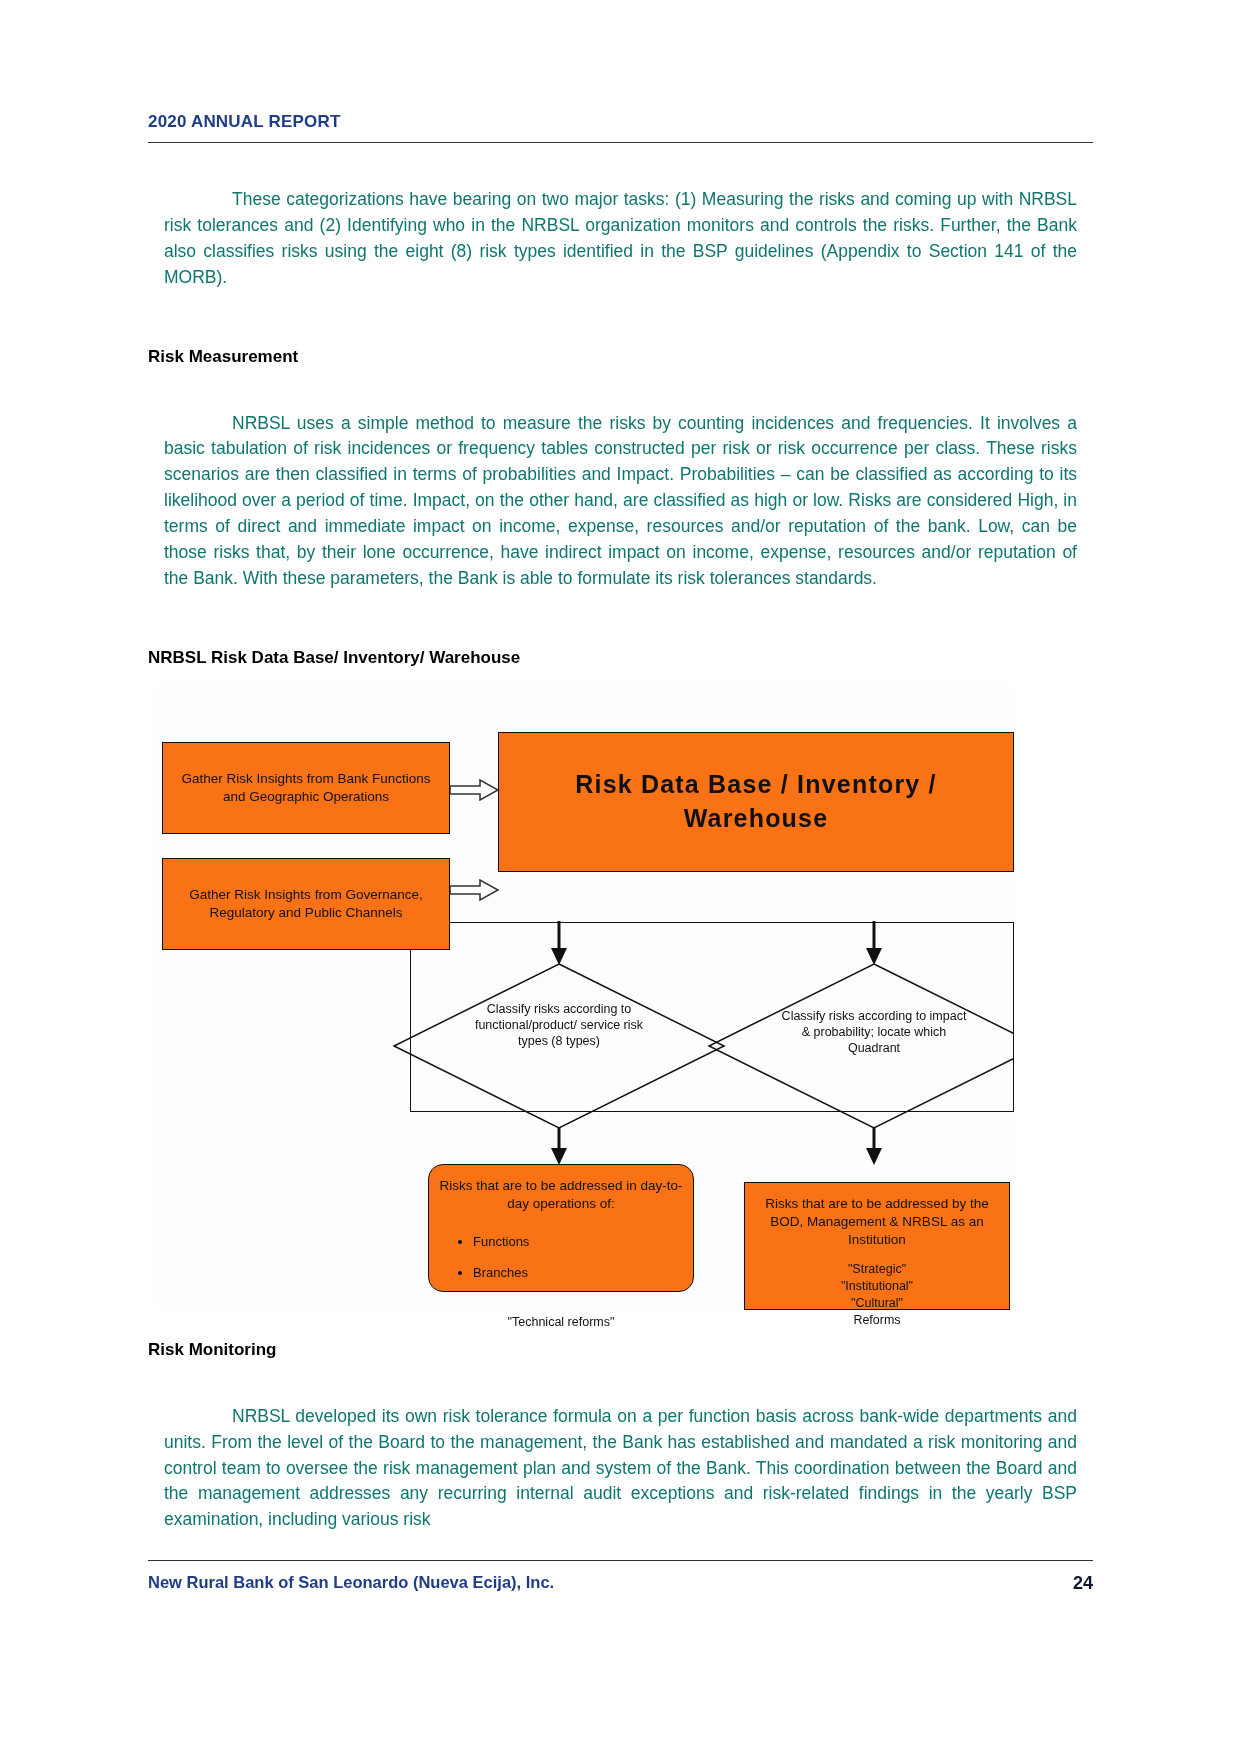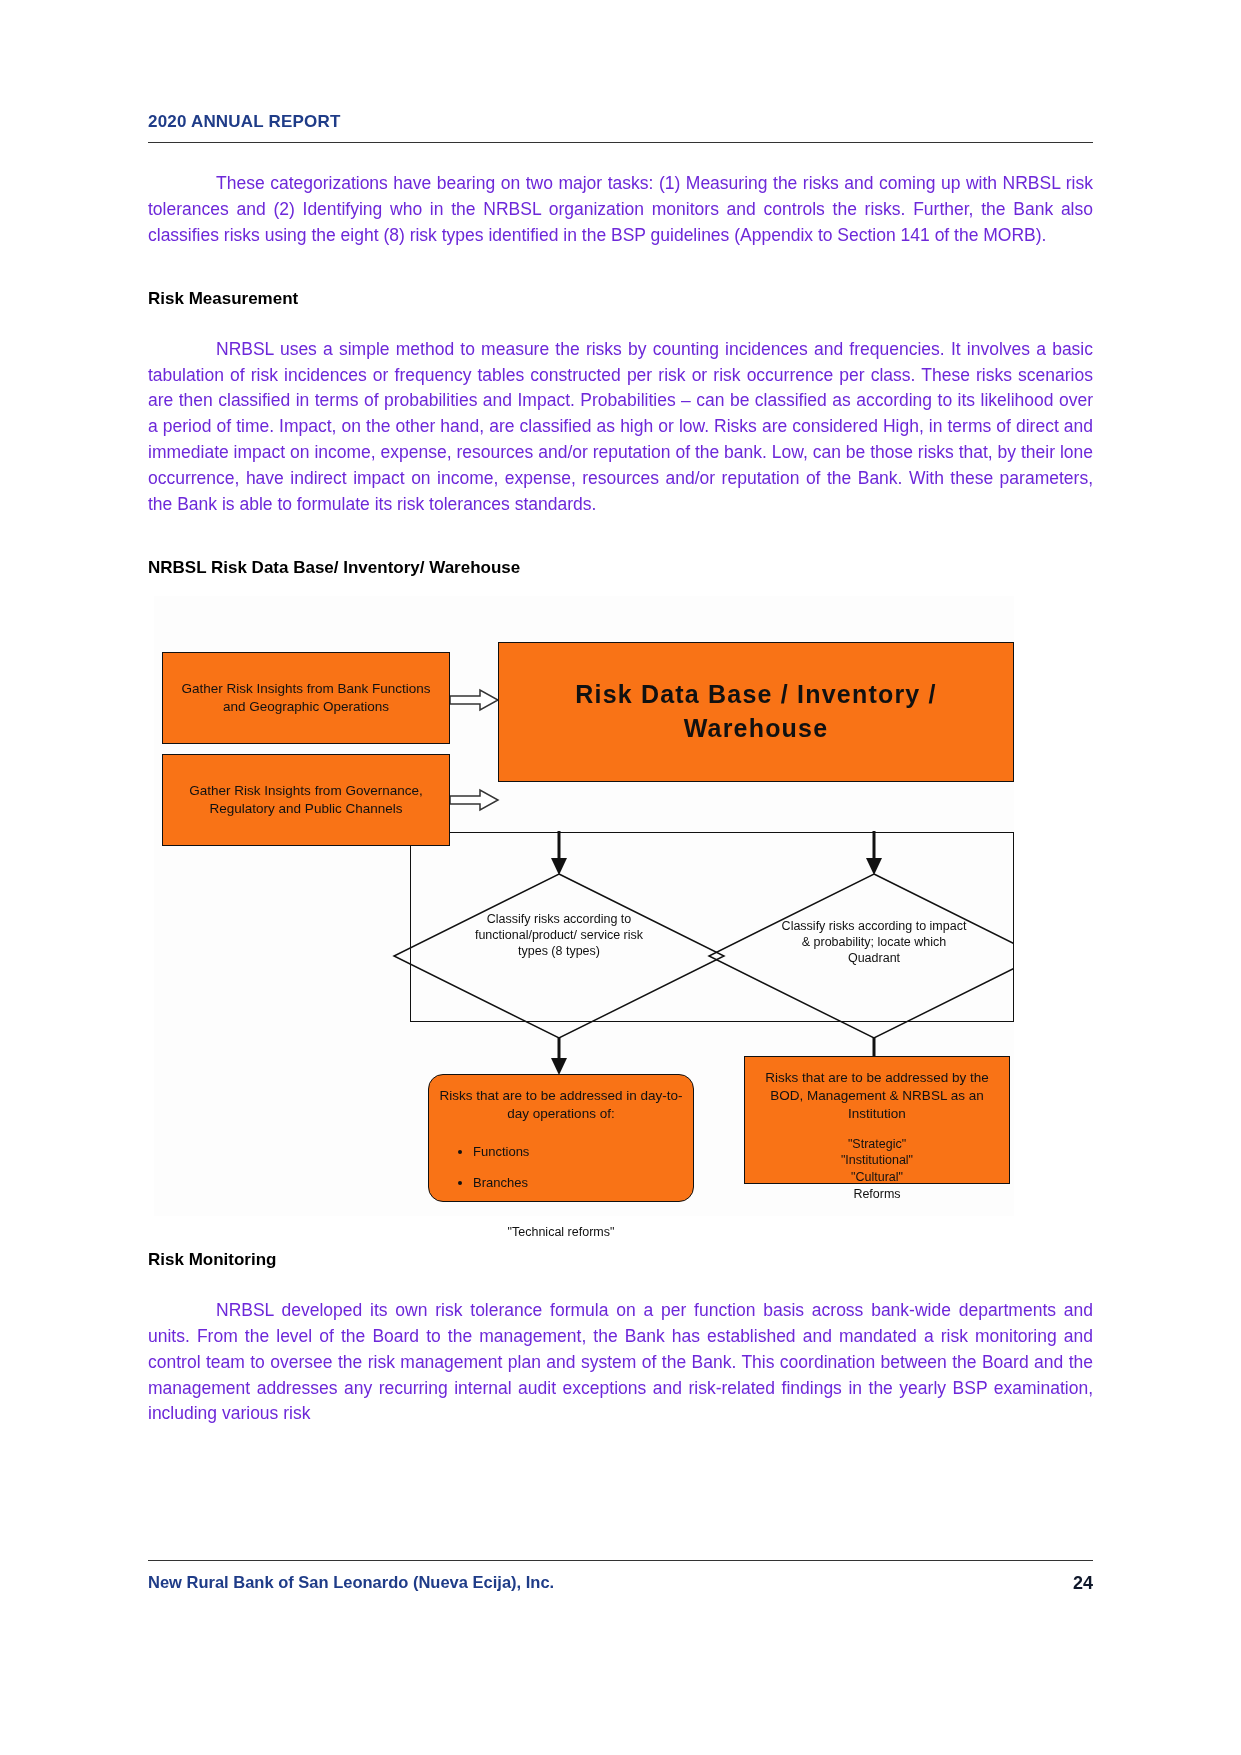--- a/index.html
+++ b/index.html
@@ -39,22 +39,22 @@
     padding-bottom: 10px;
     border-bottom: 1px solid #333;
     width: 945px;
   }
 
   
   p.body-par {
     font-size: 17.5px;
     line-height: 1.48;
     text-align: justify;
-    margin: 0;
-    color: #6d28d9;
+    margin: 16px;
+    color: #0f766e;
   }
   .indent {
     text-indent: 68px;
   }
   .section-head {
     font-size: 17px;
     font-weight: bold;
     margin: 0;
   }
   .sp-28 { height: 28px; }
@@ -202,42 +202,42 @@
         <line x1="720" y1="442" x2="720" y2="466" stroke="#111" stroke-width="3"></line>
         <polygon points="712,462 728,462 720,479" fill="#111"></polygon>
       </svg>
 
       <div class="outer-box" style="left:256px; top:236px; width:604px; height:190px;"></div>
 
       <div class="dbox" style="left:8px; top:56px; width:288px; height:92px;">
         <span>Gather Risk Insights from Bank Functions and Geographic Operations</span>
       </div>
 
-      <div class="dbox" style="left:8px; top:158px; width:288px; height:92px;">
+      <div class="dbox" style="left:8px; top:172px; width:288px; height:92px;">
         <span>Gather Risk Insights from Governance, Regulatory and Public Channels</span>
       </div>
 
       <div class="dbox title" style="left:344px; top:46px; width:516px; height:140px;align-items:flex-end;">
         <span>Risk Data Base / Inventory / Warehouse</span>
       </div>
 
       <div class="diamond-label" style="left:305px; top:315px; width:200px;">Classify risks according to functional/product/ service risk types (8 types)</div>
 
       <div class="diamond-label" style="left:622px; top:322px; width:196px;">Classify risks according to impact &amp; probability; locate which Quadrant</div>
 
       <div class="dbox" style="left:274px; top:478px; width:266px; height:128px; justify-content:flex-start; padding-top:12px;border-radius:15px;">
         <span>Risks that are to be addressed in day-to-day operations of:</span>
         <ul class="bullets" style="align-self:flex-start;">
           <li>Functions</li>
           <li>Branches</li>
         </ul>
         <div class="quoted" style="margin-top:6px;">"Technical reforms"</div>
       </div>
 
-      <div class="dbox" style="left:590px; top:460px; width:266px; height:128px; justify-content:flex-start; padding-top:12px;">
+      <div class="dbox" style="left:590px; top:496px; width:266px; height:128px; justify-content:flex-start; padding-top:12px;">
         <span>Risks that are to be addressed by the BOD, Management &amp; NRBSL as an Institution</span>
         <div class="quoted" style="white-space:pre-line; margin-top:12px;">"Strategic"
 "Institutional"
 "Cultural"
 Reforms</div>
       </div>
 
     </div>
 
     <div class="sp-34"></div>

